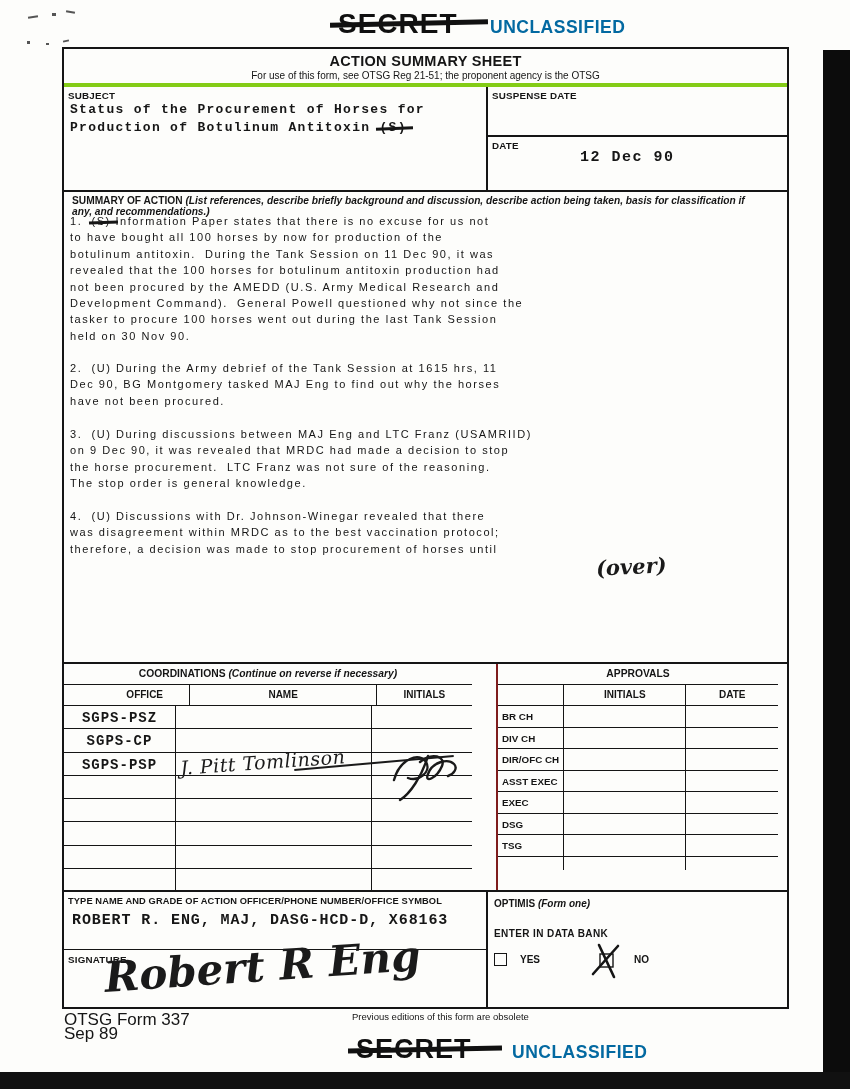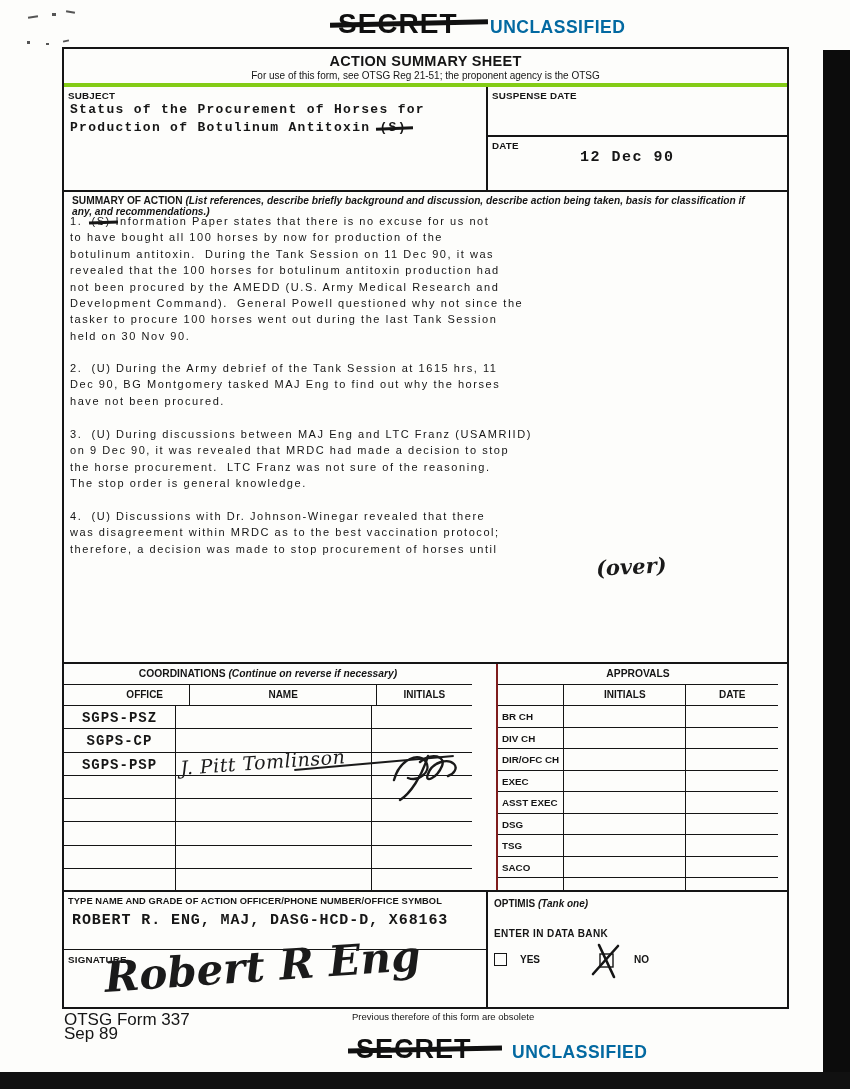--- a/index.html
+++ b/index.html
@@ -242,41 +242,36 @@
           <div class="cell br a-label">DIV CH</div>
           <div class="cell br a-init"></div>
           <div class="cell a-date"></div>
         </div>
         <div class="t-row a-row">
           <div class="cell br a-label">DIR/OFC CH</div>
           <div class="cell br a-init"></div>
           <div class="cell a-date"></div>
         </div>
         <div class="t-row a-row">
+          <div class="cell br a-label">ASST EXEC</div>
+          <div class="cell br a-init"></div>
+          <div class="cell a-date"></div>
+        </div>
+        <div class="t-row a-row">
           <div class="cell br a-label">EXEC</div>
           <div class="cell br a-init"></div>
           <div class="cell a-date"></div>
         </div>
         <div class="t-row a-row">
-          <div class="cell br a-label">ASST EXEC</div>
-          <div class="cell br a-init"></div>
-          <div class="cell a-date"></div>
-        </div>
-        <div class="t-row a-row">
           <div class="cell br a-label">DSG</div>
           <div class="cell br a-init"></div>
           <div class="cell a-date"></div>
         </div>
         <div class="t-row a-row">
           <div class="cell br a-label">TSG</div>
-          <div class="cell br a-init"></div>
-          <div class="cell a-date"></div>
-        </div>
-        <div class="t-row a-row">
-          <div class="cell br a-label">SACO</div>
           <div class="cell br a-init"></div>
           <div class="cell a-date"></div>
         </div>
         <div class="t-row a-fill">
           <div class="cell br a-label"></div>
           <div class="cell br a-init"></div>
           <div class="cell a-date"></div>
         </div>
       </div>
     </div>
@@ -284,38 +279,38 @@
     <div class="bottom-sec">
       <div class="officer-cell">
         <div class="officer-label small-label">TYPE NAME AND GRADE OF ACTION OFFICER/PHONE NUMBER/OFFICE SYMBOL</div>
         <div class="officer-value mono">ROBERT R. ENG, MAJ, DASG-HCD-D, X68163</div>
         <div class="sig-area">
           <span class="small-label sig-label">SIGNATURE</span>
           <span class="sig-text hand">Robert R Eng</span>
         </div>
       </div>
       <div class="optimis-cell">
-        <div class="optimis-label"><span>OPTIMIS </span><i>(Tank one)</i></div>
+        <div class="optimis-label"><span>OPTIMIS </span><i>(Form one)</i></div>
         <div class="enter-label">ENTER IN DATA BANK</div>
         <div class="chk-row">
           <span class="chk-box yes-box"></span>
           <span class="chk-label yes-label">YES</span>
           <svg class="no-mark" viewBox="0 0 34 34">
             <rect x="10" y="10" width="13" height="13" fill="none" stroke="#151515" stroke-width="1.4"></rect>
             <g stroke="#151515" stroke-width="2.6" stroke-linecap="round">
               <path d="M3,30 L28,2" fill="none"></path>
               <path d="M9,1 L24,33" fill="none"></path>
             </g>
           </svg>
           <span class="chk-label no-label">NO</span>
         </div>
       </div>
     </div>
   </div>
 
   <div class="foot-text" style="left:64px;top:1010px;">OTSG Form 337</div>
   <div class="foot-text" style="left:64px;top:1024px;">Sep 89</div>
-  <div class="foot-note" style="left:352px;top:1011px;">Previous therefore of this form are obsolete</div>
+  <div class="foot-note" style="left:352px;top:1011px;">Previous editions of this form are obsolete</div>
 
   <div class="stamp-secret bottom" style="left:356px;top:1034px;"><span>SECRET</span></div>
   <div class="stamp-unclass" style="left:512px;top:1042px;"><span>UNCLASSIFIED</span></div>
 
 </div>
 
 </body></html>

